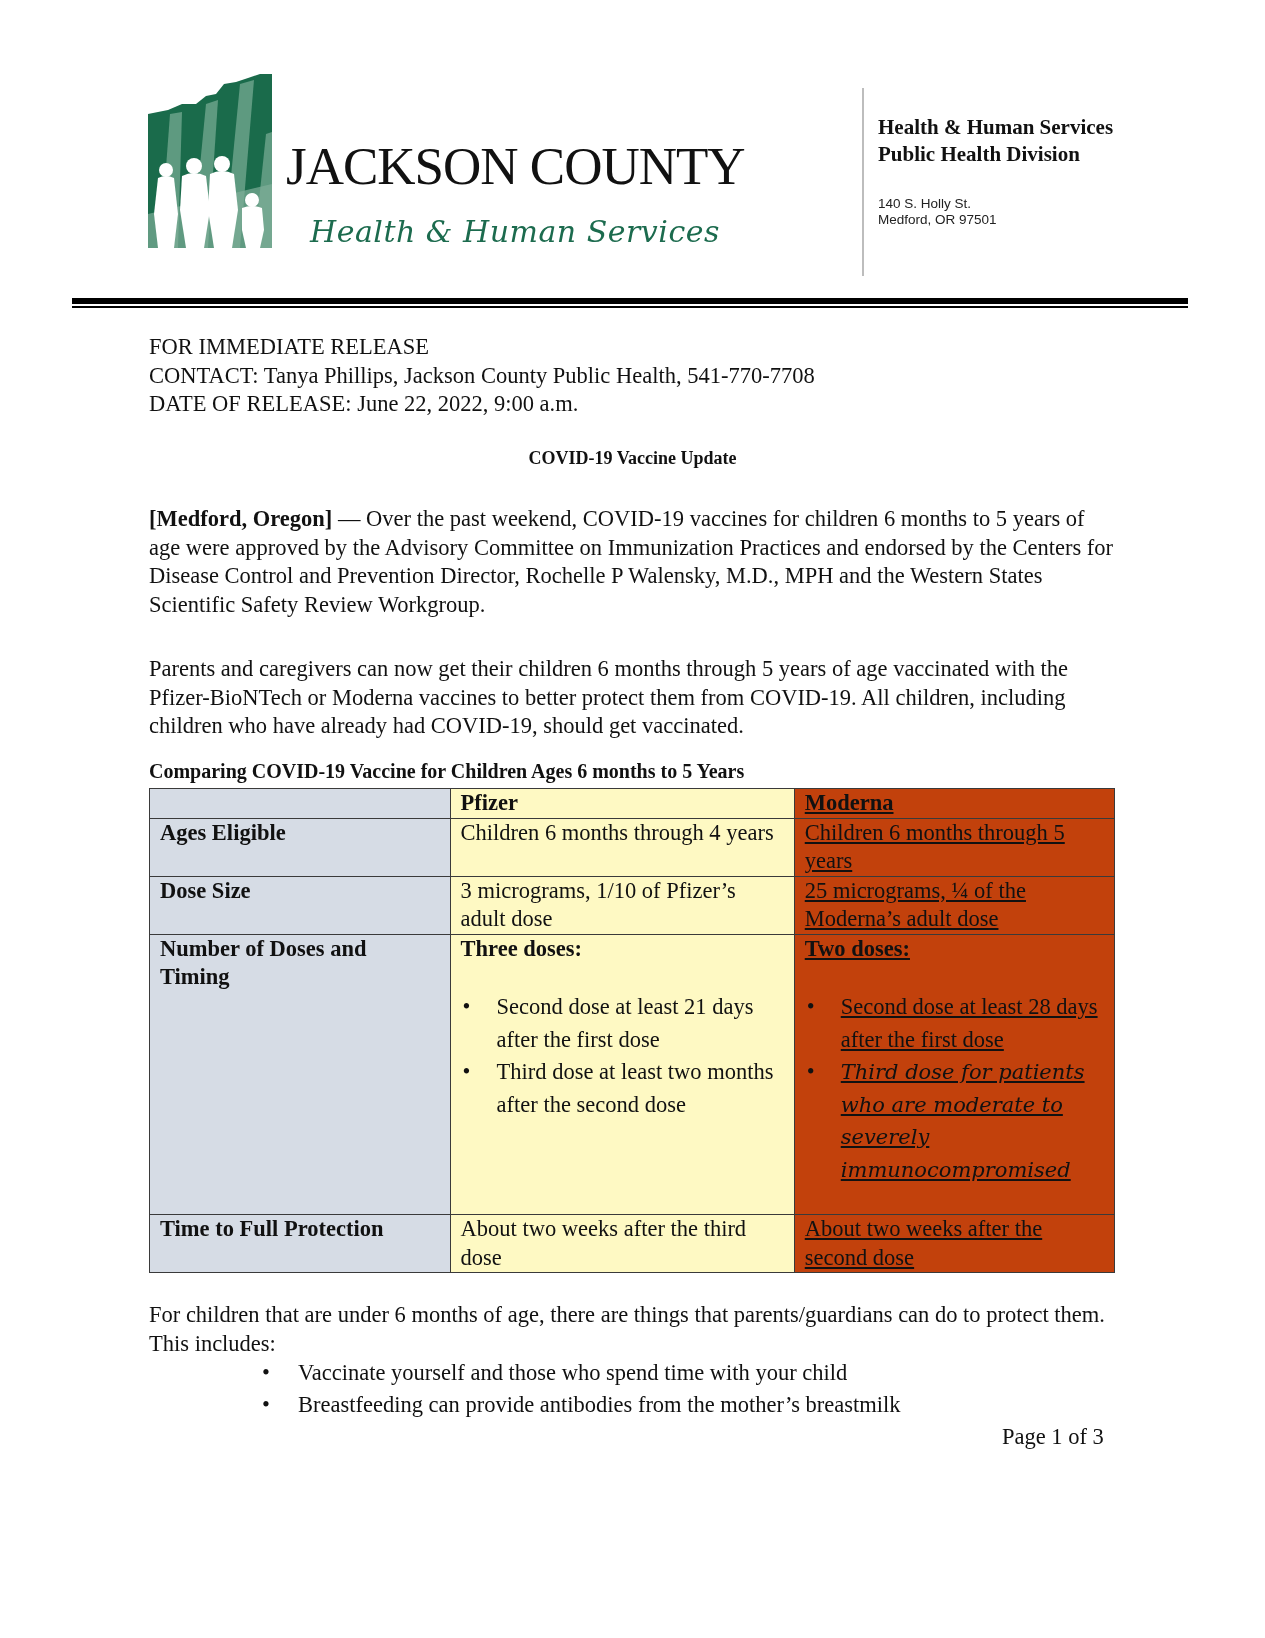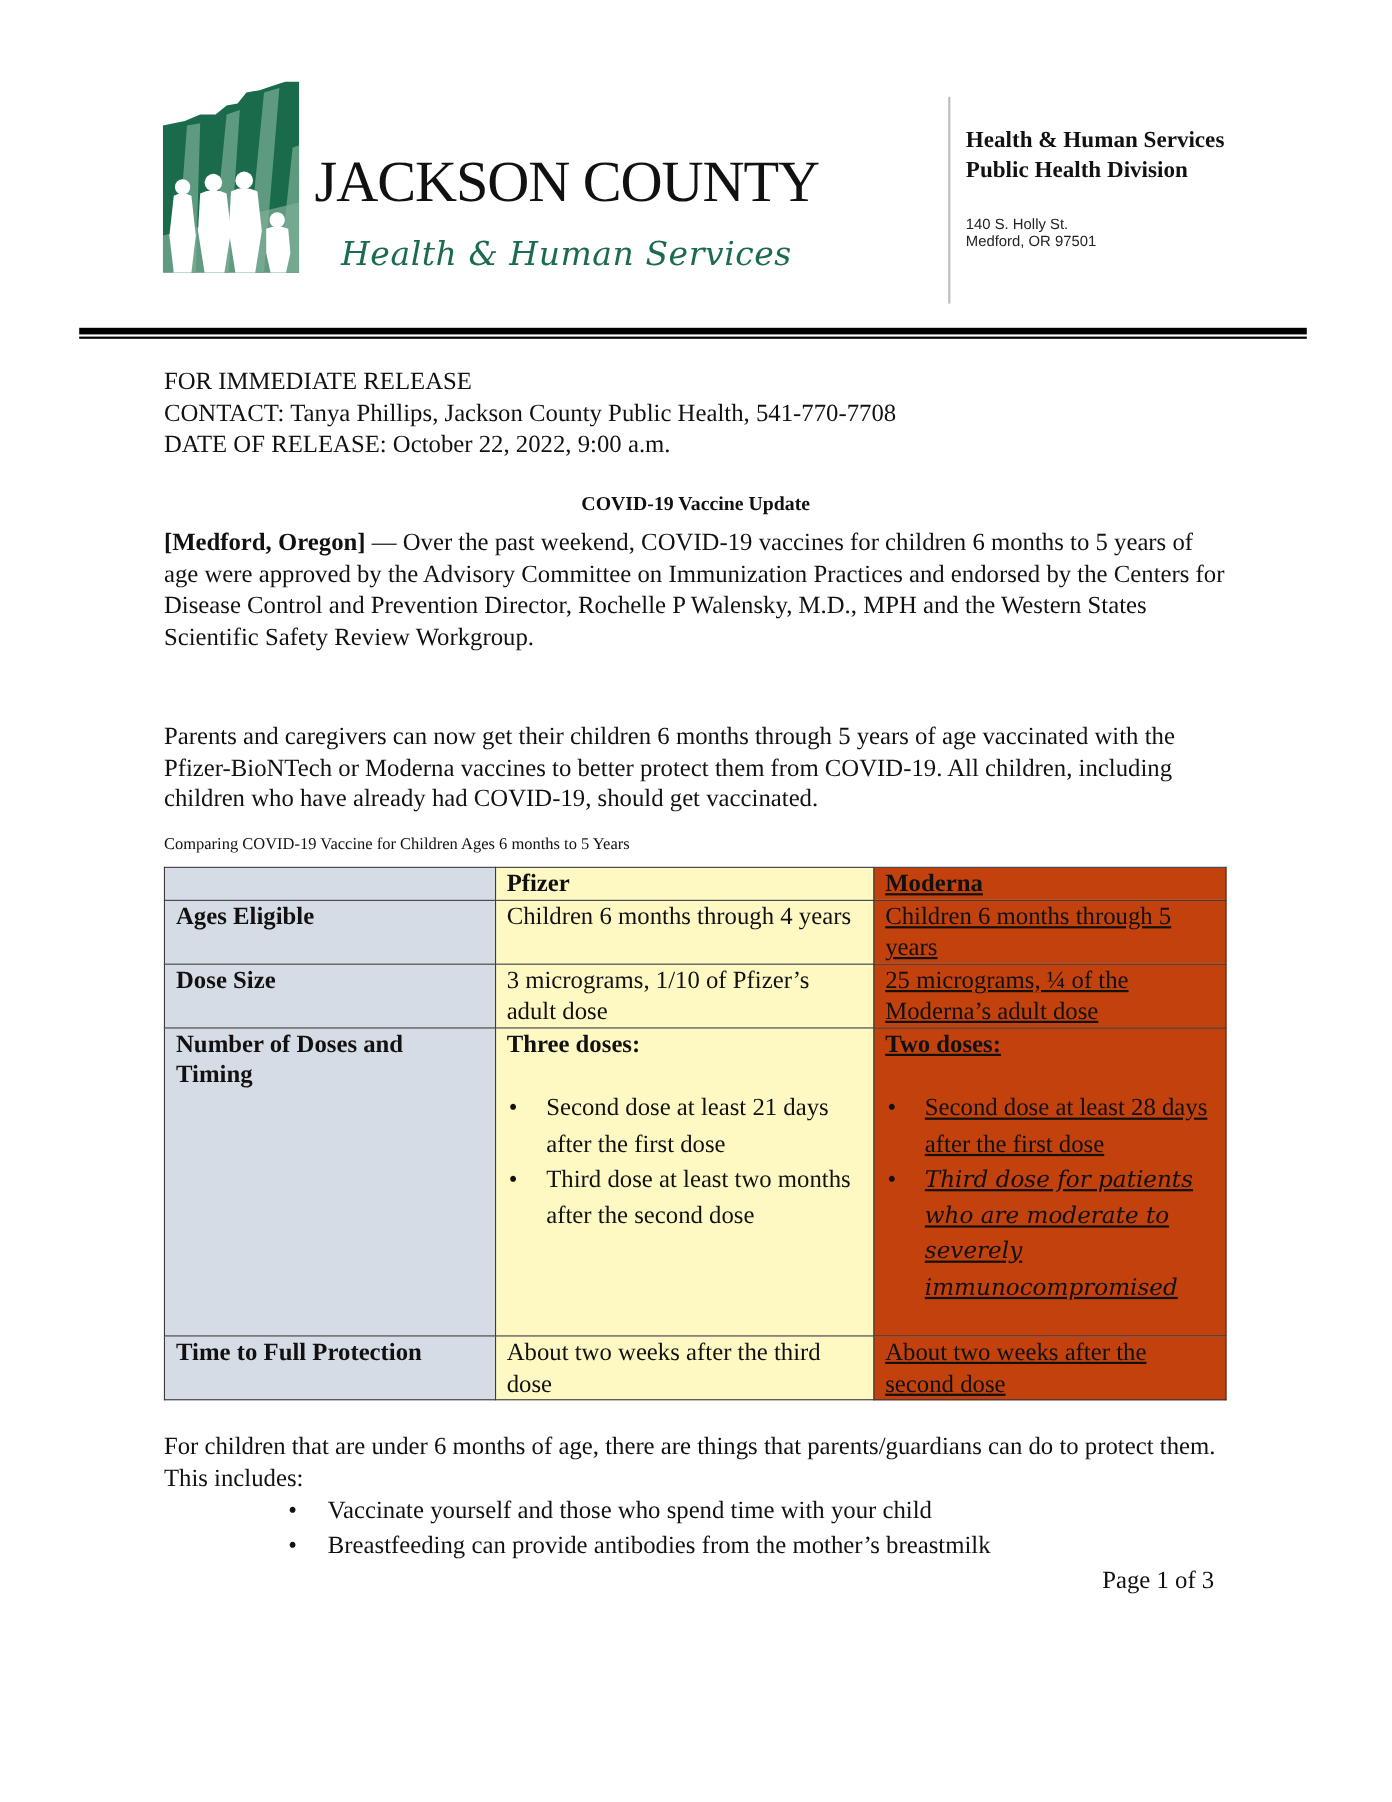--- a/index.html
+++ b/index.html
@@ -15,26 +15,26 @@
   .org-name { font-family: "Liberation Serif", serif; font-weight: bold; font-size: 21px; line-height: 27px; color: #111; white-space: nowrap; }
   .org-addr { margin-top: 28px; font-family: "Liberation Sans", sans-serif; font-size: 13.5px; line-height: 16px; color: #222; white-space: nowrap; }
   .rule-thick { position: absolute; left: 72px; top: 298px; width: 1116px; height: 6px; background: #000; }
   .rule-thin { position: absolute; left: 72px; top: 306px; width: 1116px; height: 2px; background: #000; }
 
   
   .text { position: absolute; left: 149px; font-size: 22.5px; line-height: 28.5px; color: #111; }
   .release-block { top: 333px; }
   .release-block div { white-space: nowrap; }
   .doc-title { position: absolute; left: 0; width: 1265px; top: 448px; text-align: center; font-weight: bold; font-size: 18px; }
-  .para1 { top: 479px; width: 970px; }
+  .para1 { top: 505px; width: 970px; }
   .para2 { top: 655px; width: 970px; }
   .b { font-weight: bold; }
 
   
-  .table-caption { position: absolute; left: 149px; top: 760px; font-weight: normal; font-size: 15px; white-space: nowrap; }
+  .table-caption { position: absolute; left: 149px; top: 760px; font-weight: bold; font-size: 20px; white-space: nowrap; }
   table.cmp { position: absolute; left: 149px; top: 788px; width: 966px; border-collapse: collapse; font-size: 22.5px; line-height: 28.5px; }
   table.cmp td { border: 1.5px solid #3a3a3a; vertical-align: top; padding: 0 10px; }
   td.c0 { background: #d6dce5; width: 321px; font-weight: bold; }
   td.c1 { background: #fef9c3; width: 368px; }
   td.c2 { background: #c2410c; width: 324px; text-decoration: underline; }
   td.hdr { font-weight: bold; }
   .dose-head { font-weight: bold; }
   ul.dl { list-style: none; margin-top: 28px; margin-bottom: 28px; }
   ul.dl li { position: relative; padding-left: 36px; line-height: 32.5px; }
   ul.dl li .bullet { position: absolute; left: 2px; top: 0; }
@@ -81,21 +81,21 @@
       <div>Medford, OR 97501</div>
     </div>
   </div>
   <div class="rule-thick"></div>
   <div class="rule-thin"></div>
 </div>
 
 <div class="text release-block">
   <div>FOR IMMEDIATE RELEASE</div>
   <div>CONTACT: Tanya Phillips, Jackson County Public Health, 541-770-7708</div>
-  <div>DATE OF RELEASE: October 22, 2022, 9:00 a.m.</div>
+  <div>DATE OF RELEASE: June 22, 2022, 9:00 a.m.</div>
 </div>
 
 <div class="doc-title">COVID-19 Vaccine Update</div>
 
 <p class="text para1"><span class="b">[Medford, Oregon]</span><span> — Over the past weekend, COVID-19 vaccines for children 6 months to 5 years of age were approved by the Advisory Committee on Immunization Practices and endorsed by the Centers for Disease Control and Prevention Director, Rochelle P Walensky, M.D., MPH and the Western States Scientific Safety Review Workgroup.</span></p>
 
 <p class="text para2">Parents and caregivers can now get their children 6 months through 5 years of age vaccinated with the Pfizer-BioNTech or Moderna vaccines to better protect them from COVID-19. All children, including children who have already had COVID-19, should get vaccinated.</p>
 
 <div class="table-caption">Comparing COVID-19 Vaccine for Children Ages 6 months to 5 Years</div>
 <table class="cmp">

